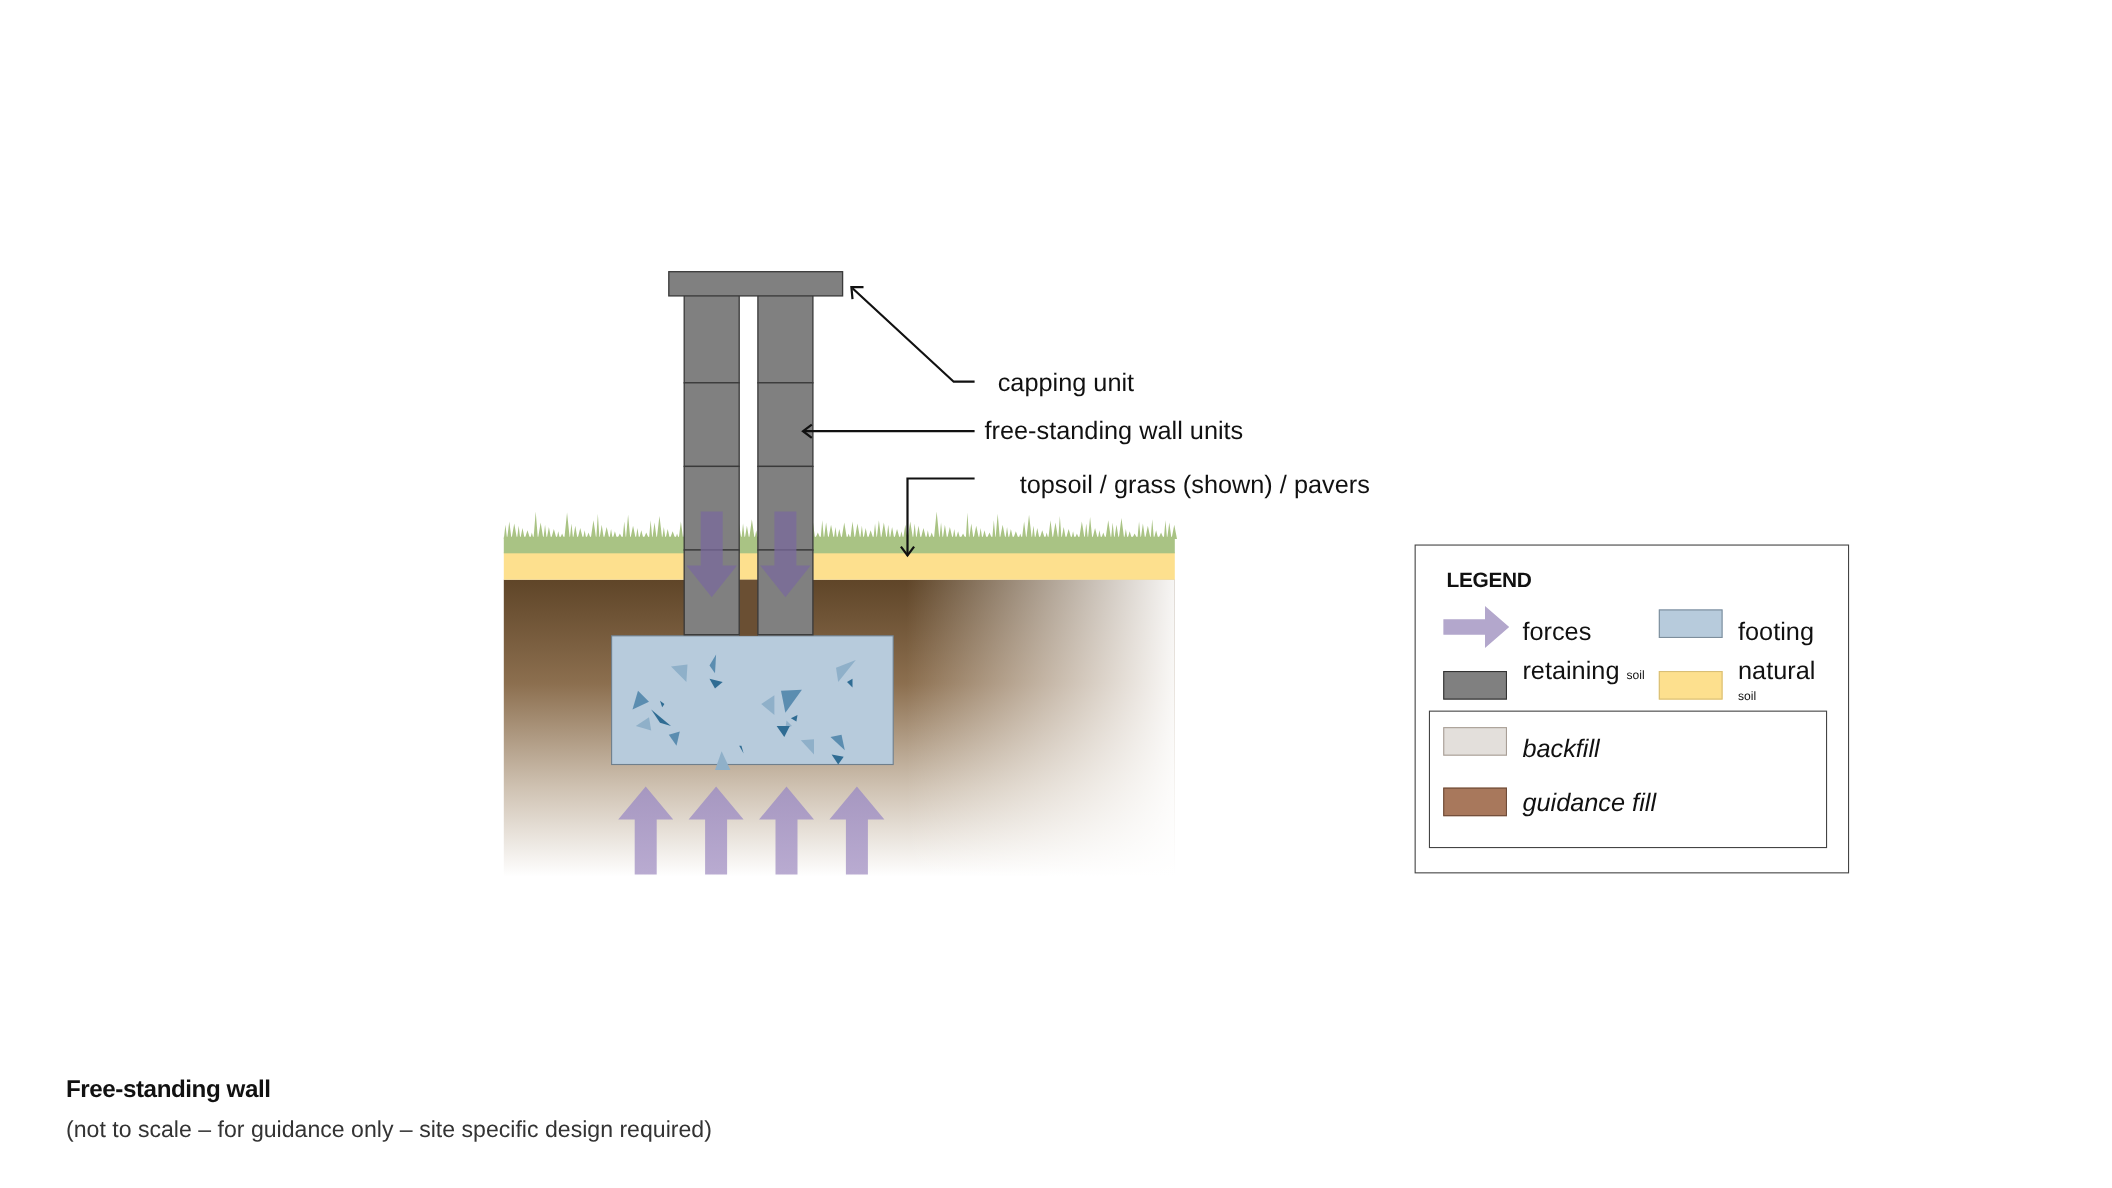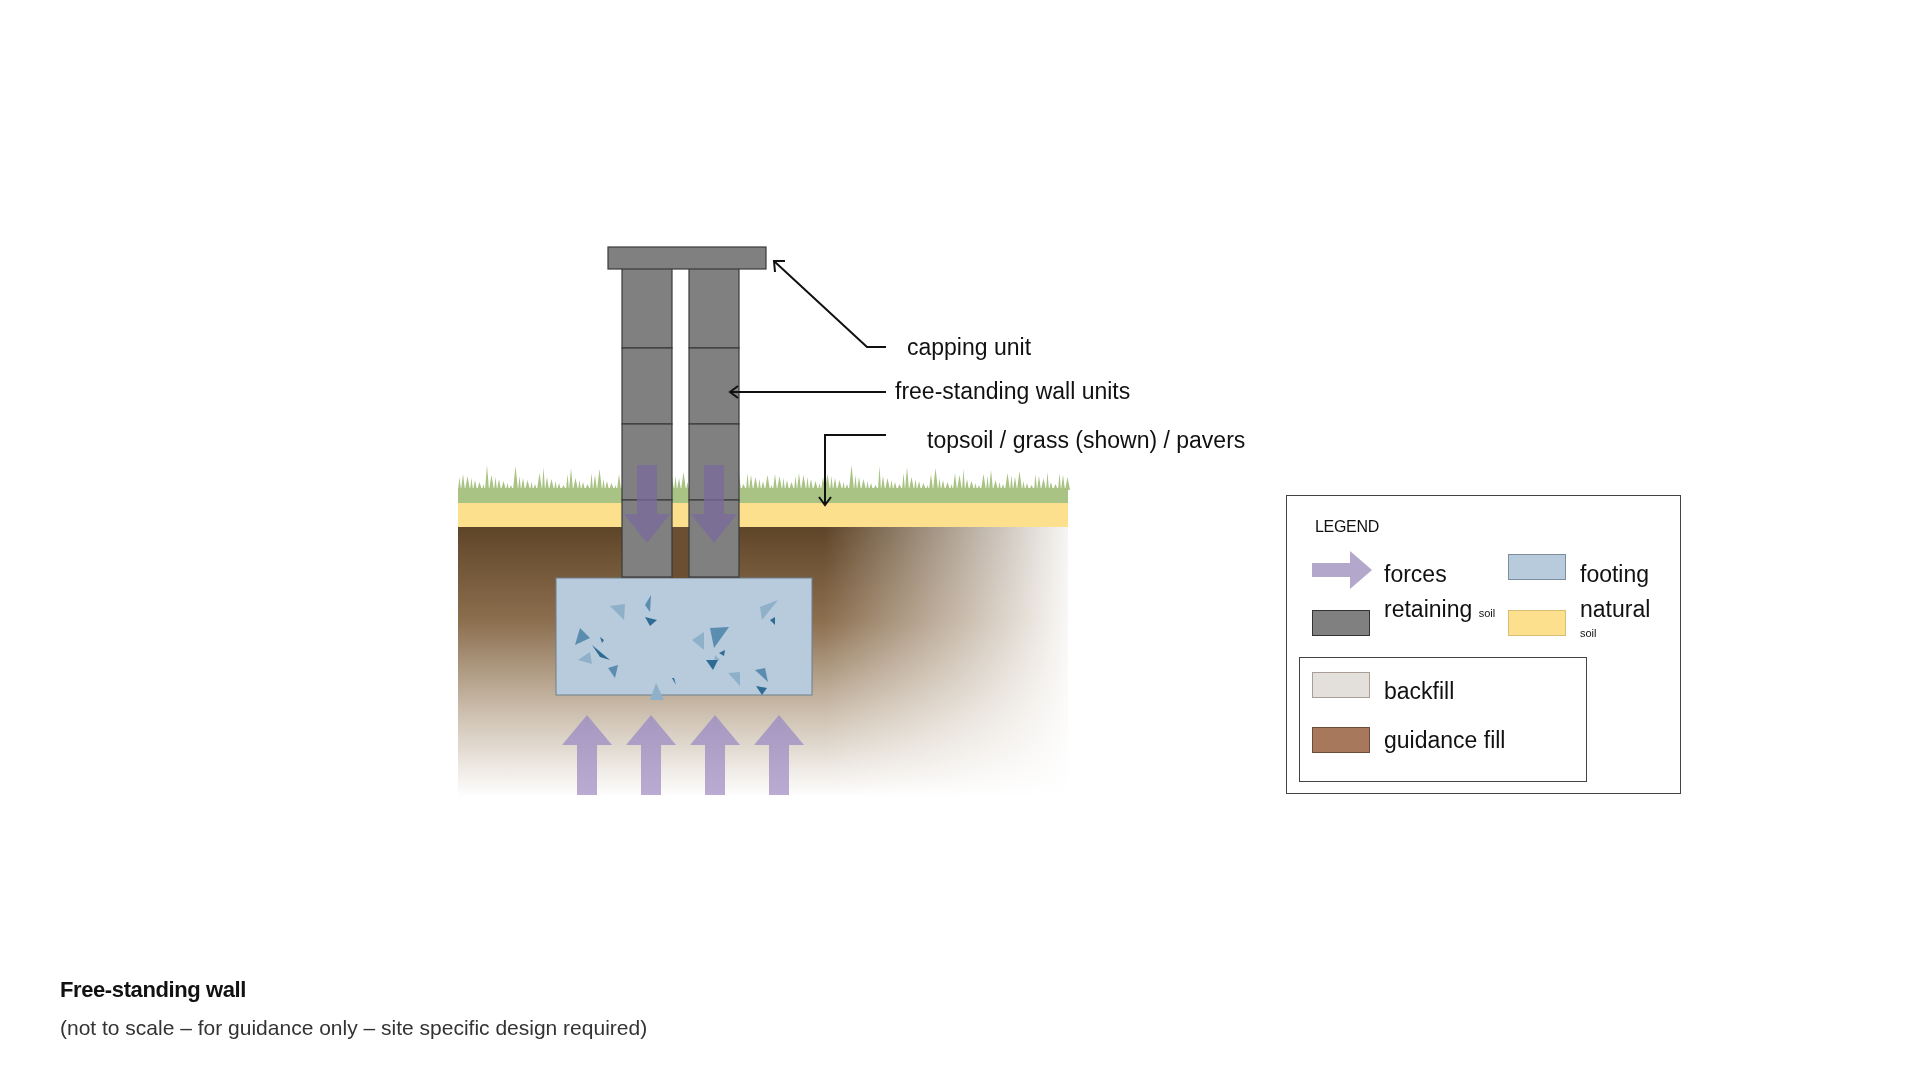--- a/index.html
+++ b/index.html
@@ -1,24 +1,24 @@
 <!DOCTYPE html>
 <html><head>
 <meta charset="utf-8">
 <style>
   html, body { margin: 0; padding: 0; background: #ffffff; }
   body { width: 1920px; height: 1080px; position: relative; overflow: hidden; font-family: "Liberation Sans", sans-serif; color: #111; }
   #diagram { position: absolute; left: 0; top: 0; width: 1920px; height: 1080px; }
   .callout { position: absolute; font-size: 23px; color: #111; white-space: nowrap; line-height: 1; }
   #legend { position: absolute; left: 1286px; top: 495px; width: 395px; height: 299px; border: 1.5px solid #444; box-sizing: border-box; background: #fff; }
-  #legend-title { position: absolute; left: 28px; top: 22px; font-size: 16px; font-weight: normal; letter-spacing: -0.3px; }
+  #legend-title { position: absolute; left: 28px; top: 22px; font-size: 19px; font-weight: bold; letter-spacing: -0.3px; }
   .lg-item { position: absolute; font-size: 23px; line-height: 1; white-space: nowrap; }
   .lg-small { font-size: 11px; }
   .swatch { position: absolute; width: 58px; height: 26px; box-sizing: border-box; }
-  #legend-inner { position: absolute; left: 12px; top: 161px; width: 288px; height: 125px; border: 1.5px solid #444; box-sizing: border-box; }
+  #legend-inner { position: absolute; left: 12px; top: 150px; width: 362px; height: 125px; border: 1.5px solid #444; box-sizing: border-box; font-style: italic; }
   #caption-title { position: absolute; left: 60px; top: 977px; font-size: 22px; font-weight: bold; letter-spacing: -0.4px; }
   #caption-sub { position: absolute; left: 60px; top: 1016px; font-size: 21px; color: #333; }
 </style>
 </head>
 <body>
 
 <svg id="diagram" width="1920" height="1080" viewBox="0 0 1920 1080">
   <defs>
     <linearGradient id="soilV" x1="0" y1="0" x2="0" y2="1">
       <stop offset="0" stop-color="#5f4528"></stop>

